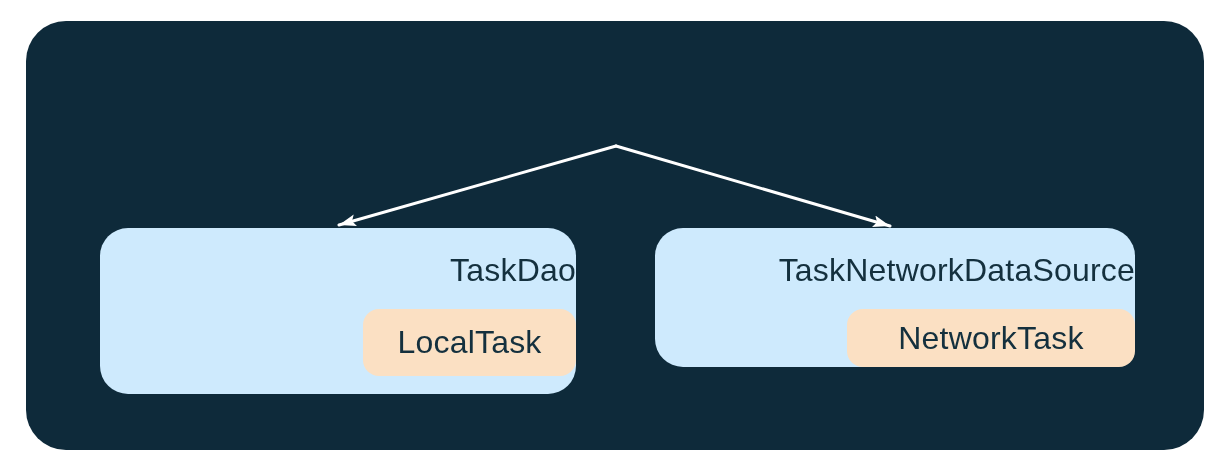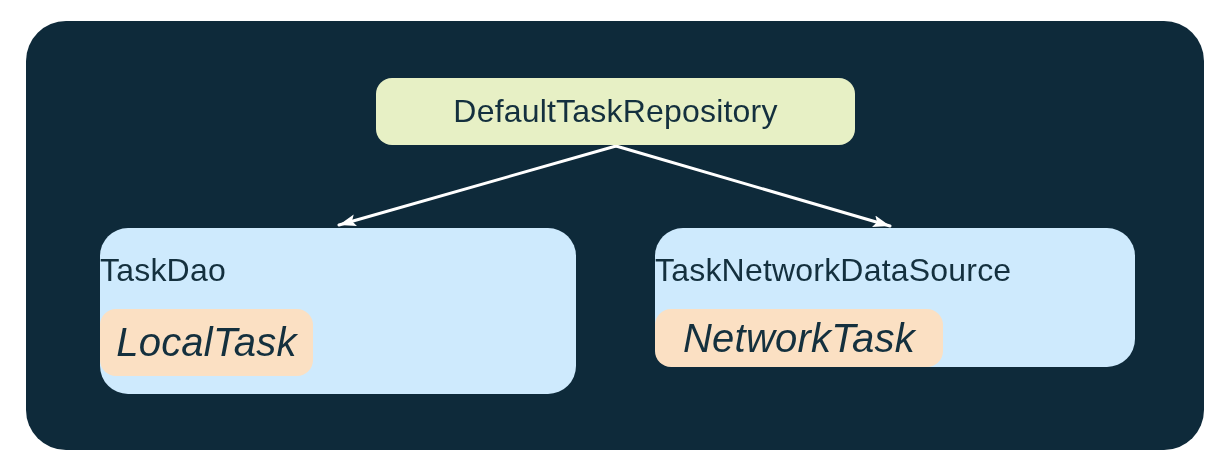--- a/index.html
+++ b/index.html
@@ -48,67 +48,63 @@
     letter-spacing: 0.2px;
   }
   .group {
     position: absolute;
     top: 228px;
     height: 166px;
     background: #CEEAFD;
     border-radius: 28px;
     display: flex;
     flex-direction: column;
-    align-items: flex-start;
+    align-items: flex-end;
     color: #14303E;
   }
   .group-left  { left: 100px; width: 476px; }
   .group-right { left: 655px; width: 480px; height: 139px; }
   .group-title {
     margin-top: 23px;
     font-size: 32px;
     line-height: 38px;
     letter-spacing: 0.2px;
     white-space: nowrap;
   }
   .chip {
     margin-top: 20px;
     height: 67px;
     background: #FBE0C3;
     border-radius: 16px;
     display: flex;
     align-items: center;
     justify-content: center;
-    font-size: 40px;
+    font-size: 32px;
     letter-spacing: 0.2px;
     color: #14303E;
-    font-style: italic;
   }
   .group-left  .chip { width: 213px; }
   .group-right .chip { width: 288px; }
 </style>
 </head>
 <body>
 
 <div class="stage">
   <div class="panel"></div>
 
   <svg class="arrows" viewBox="0 0 1229 476" xmlns="http://www.w3.org/2000/svg">
     <defs>
       <marker id="arrowhead" markerUnits="userSpaceOnUse" markerWidth="22" markerHeight="16" refX="17" refY="6" orient="auto">
         <path d="M0,0 L17,6 L0,12 L3.5,6 Z" fill="#FFFFFF"></path>
       </marker>
     </defs>
     <line x1="616" y1="146" x2="339" y2="225" stroke="#FFFFFF" stroke-width="3" stroke-linecap="round" marker-end="url(#arrowhead)"></line>
     <line x1="616" y1="146" x2="890" y2="226" stroke="#FFFFFF" stroke-width="3" stroke-linecap="round" marker-end="url(#arrowhead)"></line>
   </svg>
 
-  <div class="node-root">
-    <span>DefaultTaskRepository</span>
-  </div>
 
   <div class="group group-left">
     <div class="group-title">TaskDao</div>
     <div class="chip">
       <span>LocalTask</span>
     </div>
   </div>
 
   <div class="group group-right">
     <div class="group-title">TaskNetworkDataSource</div>

